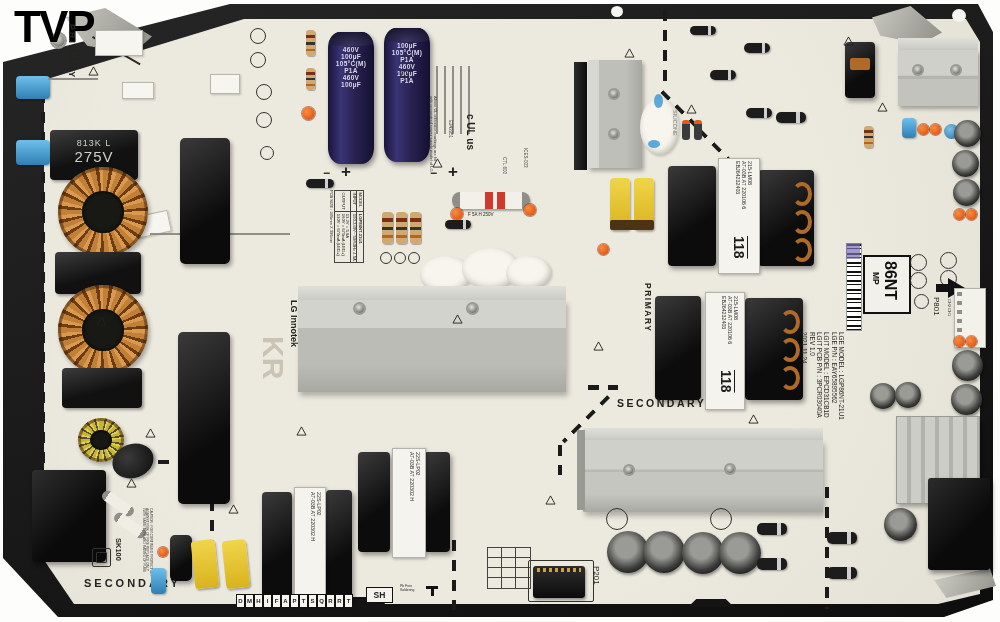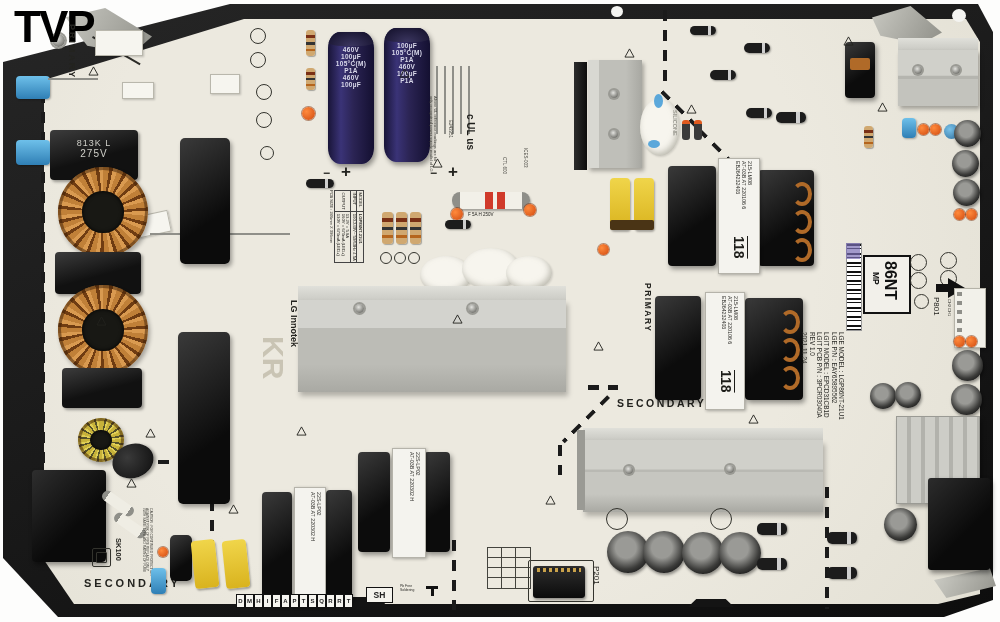--- a/index.html
+++ b/index.html
@@ -81,21 +81,21 @@
   <div class="abs bluecap" style="left:16px;top:76px;width:34px;height:23px"></div>
   <div class="abs bluecap" style="left:16px;top:140px;width:34px;height:25px"></div>
   <div class="abs whitecap" style="left:95px;top:30px;width:46px;height:24px"></div>
   <div class="abs whitecap" style="left:122px;top:82px;width:30px;height:15px"></div>
   <div class="abs whitecap" style="left:128px;top:214px;width:40px;height:20px;transform:rotate(-12deg)"></div>
   <div class="abs whitecap" style="left:210px;top:74px;width:28px;height:18px"></div>
   <div class="abs jump" style="left:48px;top:78px;width:50px;height:2px"></div>
   <div class="abs jump" style="left:150px;top:233px;width:140px;height:2px"></div>
   <div class="abs filmcap" style="left:50px;top:130px;width:88px;height:42px;padding-top:8px">
     <span style="display:block;font-size:9px;letter-spacing:1px">813K L</span>
-    <span style="display:block;font-size:10px;letter-spacing:1px">275V</span>
+    <span style="display:block;font-size:15px;letter-spacing:1px">275V</span>
   </div>
   <div class="abs toroid" style="left:58px;top:167px;width:90px;height:90px">
       <div class="hub"></div>
     </div>
   <div class="abs filmcap" style="left:55px;top:252px;width:86px;height:42px"></div>
   <div class="abs toroid" style="left:58px;top:285px;width:90px;height:90px">
       <div class="hub"></div>
     </div>
   <div class="abs filmcap" style="left:62px;top:368px;width:80px;height:40px"></div>
   <div class="abs hsb" style="left:180px;top:138px;width:50px;height:126px"></div>

